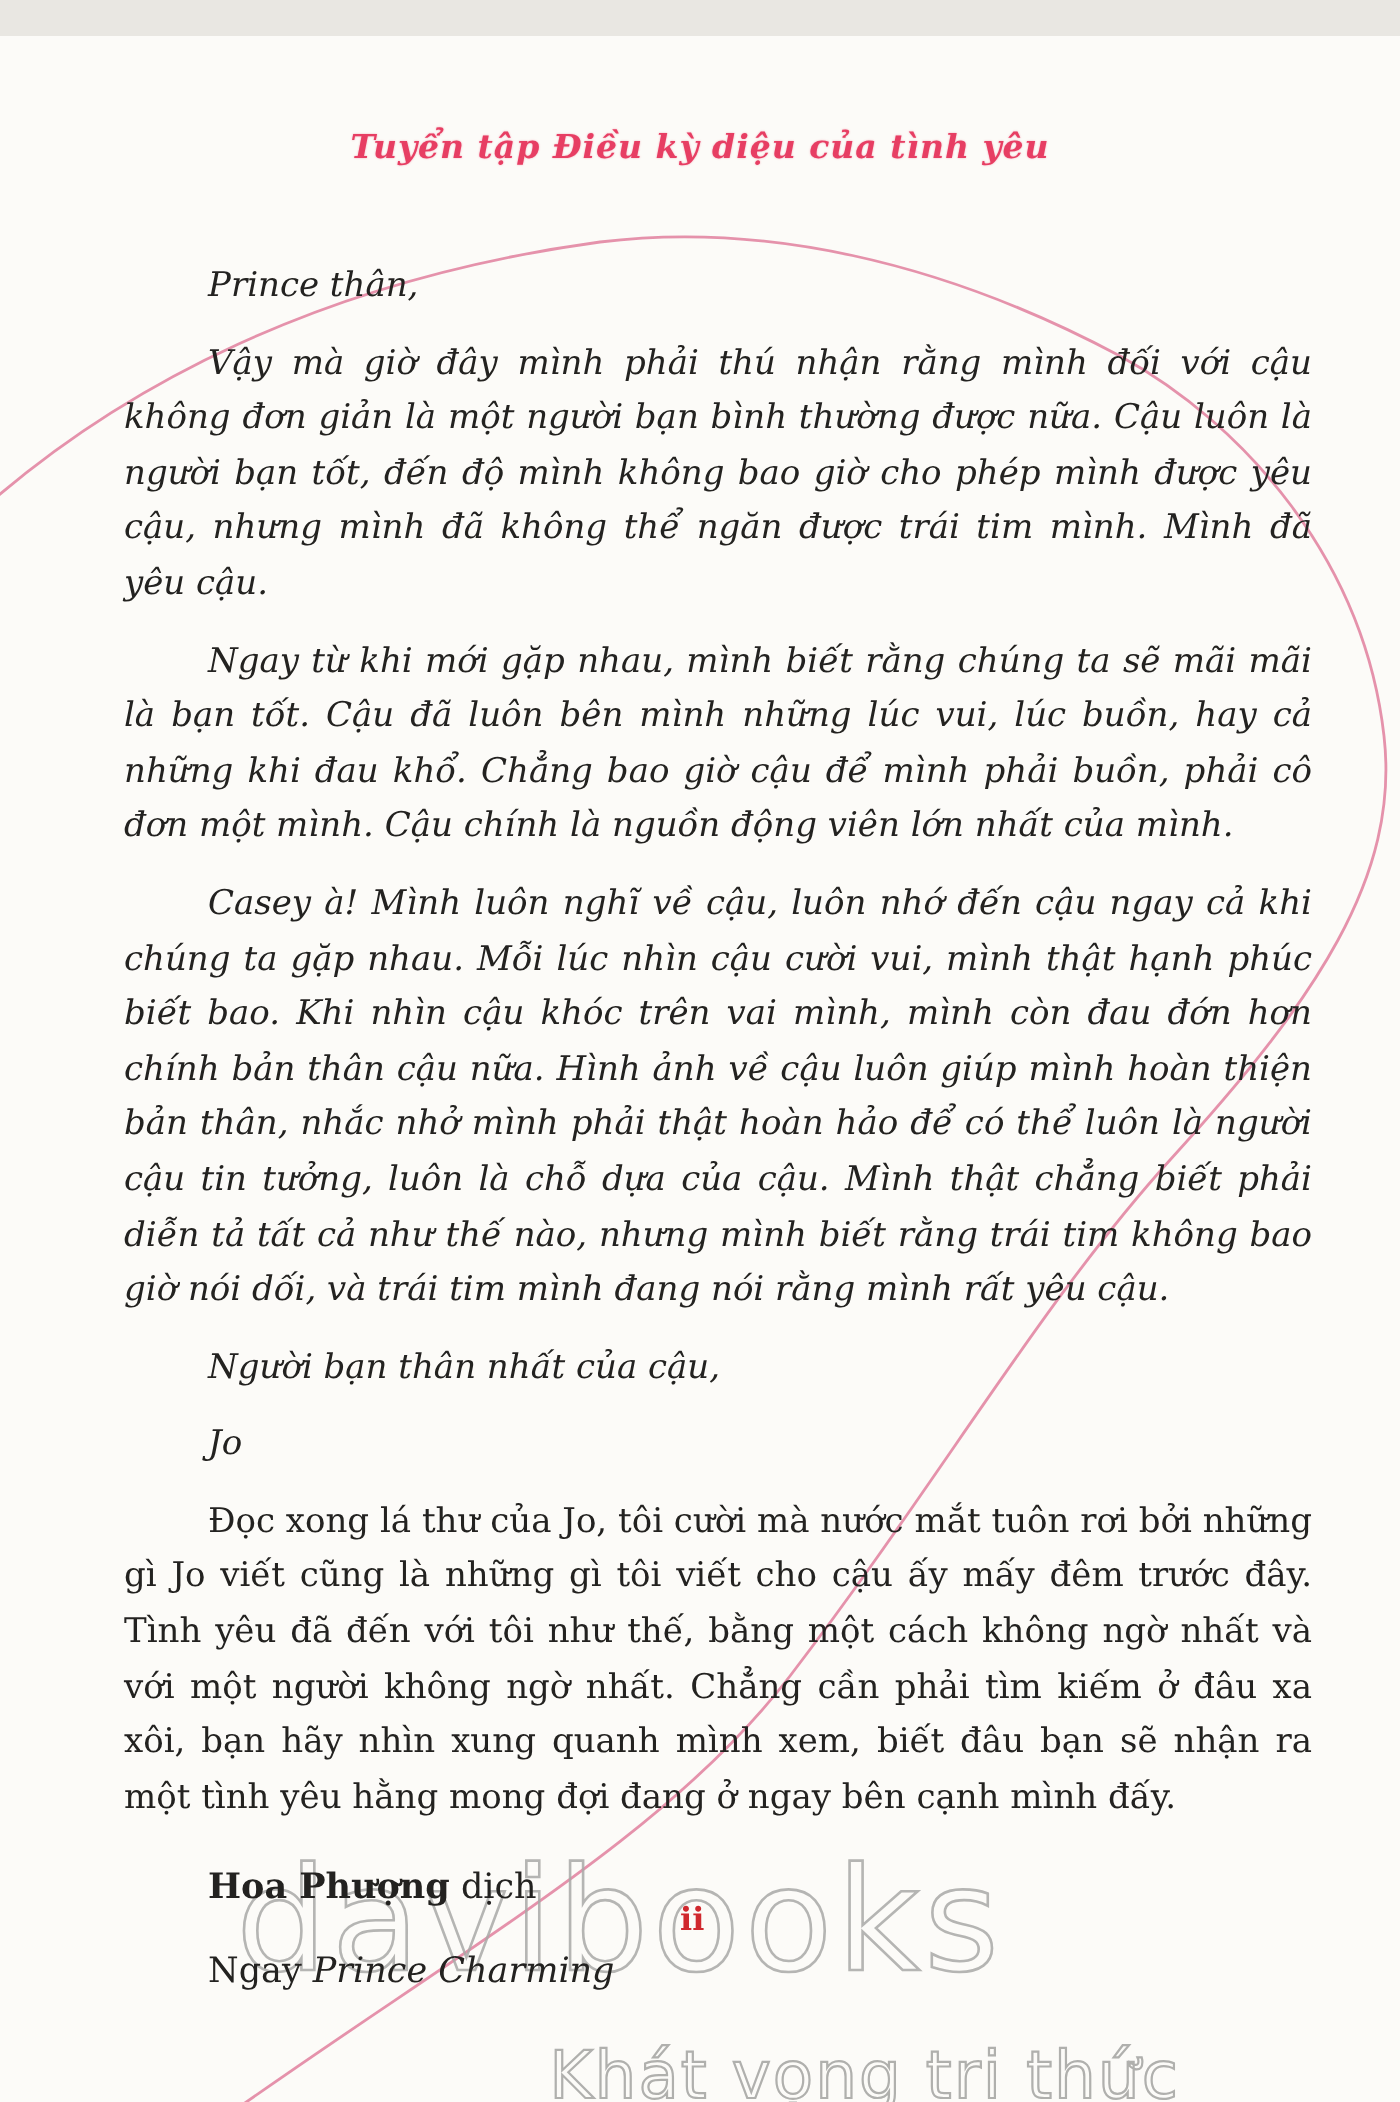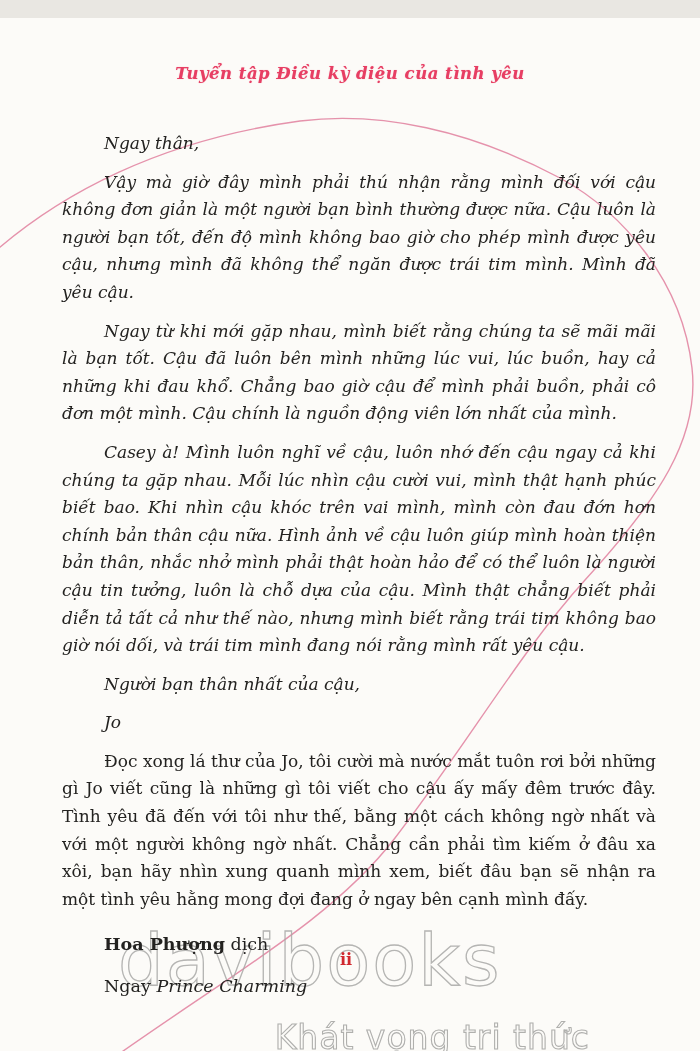--- a/index.html
+++ b/index.html
@@ -78,21 +78,21 @@
              C 622 194, 682 262, 692 350
              C 700 420, 658 482, 585 562
              C 520 634, 470 722, 395 820
              C 330 905, 220 962, 88 1058" fill="none" stroke="#e07f9d" stroke-width="1.4" opacity="0.85"></path>
   </svg>
 
   <div class="running-header">Tuyển tập Điều kỳ diệu của tình yêu</div>
 
   <div class="content">
 
-    <p class="it sal">Ngay thân,</p>
+    <p class="it sal">Prince thân,</p>
 
     <p class="it">Vậy mà giờ đây mình phải thú nhận rằng mình đối với cậu không đơn giản là một người bạn bình thường được nữa. Cậu luôn là người bạn tốt, đến độ mình không bao giờ cho phép mình được yêu cậu, nhưng mình đã không thể ngăn được trái tim mình. Mình đã yêu cậu.</p>
 
     <p class="it">Ngay từ khi mới gặp nhau, mình biết rằng chúng ta sẽ mãi mãi là bạn tốt. Cậu đã luôn bên mình những lúc vui, lúc buồn, hay cả những khi đau khổ. Chẳng bao giờ cậu để mình phải buồn, phải cô đơn một mình. Cậu chính là nguồn động viên lớn nhất của mình.</p>
 
     <p class="it">Casey à! Mình luôn nghĩ về cậu, luôn nhớ đến cậu ngay cả khi chúng ta gặp nhau. Mỗi lúc nhìn cậu cười vui, mình thật hạnh phúc biết bao. Khi nhìn cậu khóc trên vai mình, mình còn đau đớn hơn chính bản thân cậu nữa. Hình ảnh về cậu luôn giúp mình hoàn thiện bản thân, nhắc nhở mình phải thật hoàn hảo để có thể luôn là người cậu tin tưởng, luôn là chỗ dựa của cậu. Mình thật chẳng biết phải diễn tả tất cả như thế nào, nhưng mình biết rằng trái tim không bao giờ nói dối, và trái tim mình đang nói rằng mình rất yêu cậu.</p>
 
     <p class="it sal">Người bạn thân nhất của cậu,</p>
 
     <p class="it sal sig">Jo</p>

